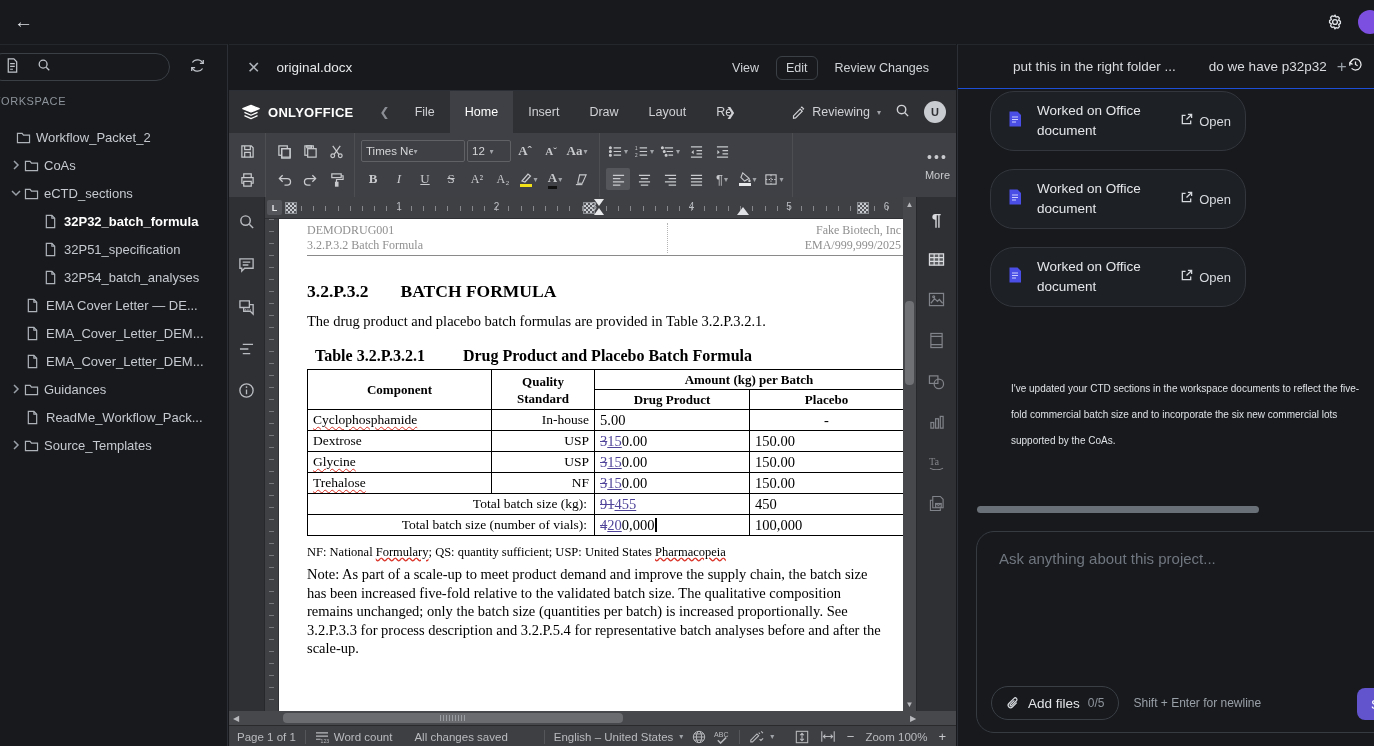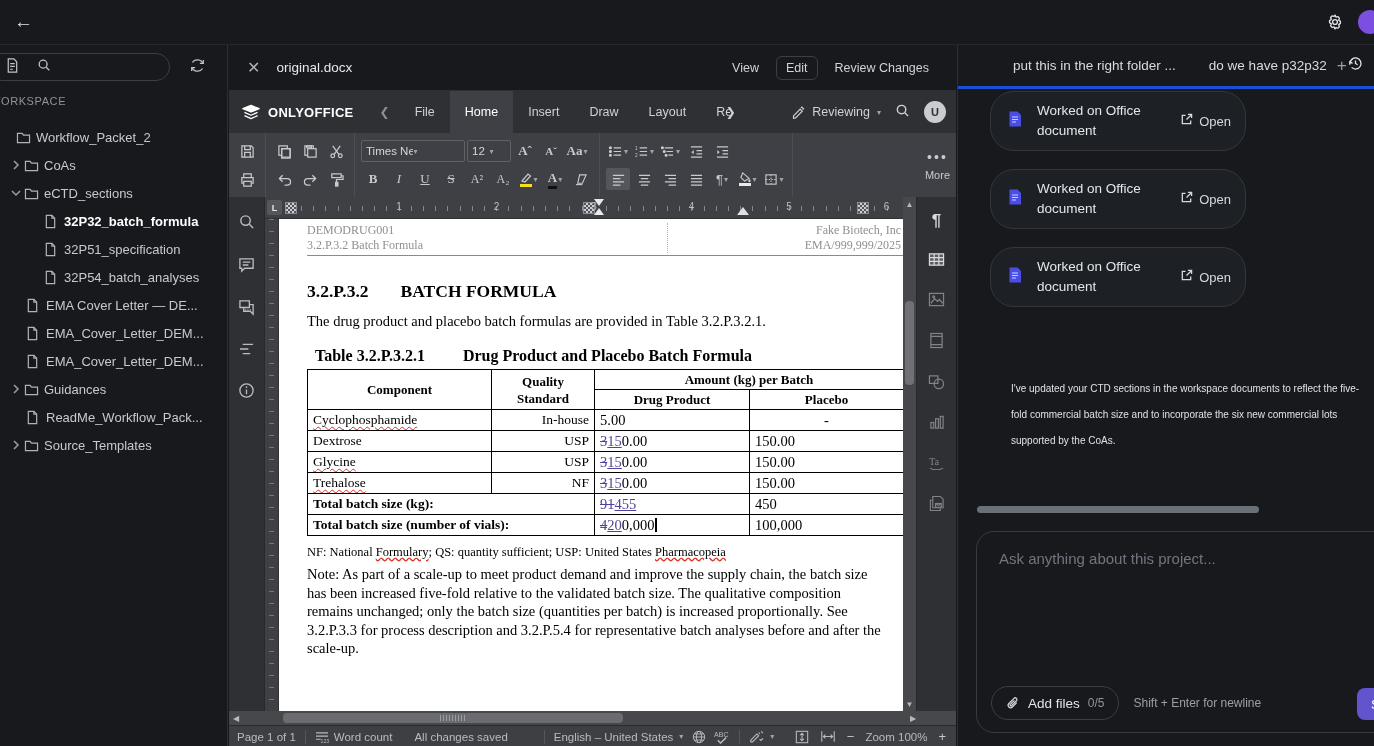--- a/index.html
+++ b/index.html
@@ -96,21 +96,21 @@
   #doc-heading { position:absolute; left:28px; top:62px; font-weight:bold; font-size:17.5px; white-space:nowrap; }
   #doc-heading .hnum { margin-right:32px; }
   #doc-intro { position:absolute; left:28px; top:94px; font-size:14.5px; }
   #doc-caption { position:absolute; left:36px; top:128px; font-weight:bold; font-size:16px; }
   #doc-caption .cnum { margin-right:38px; }
   #doc-table { position:absolute; left:28px; top:150px; border-collapse:collapse; table-layout:fixed; width:596px; font-size:13.5px; }
   #doc-table td { border:1px solid #000; padding:1px 5px; line-height:18px; vertical-align:middle; overflow:hidden; white-space:nowrap; }
   #doc-table td.hc { font-weight:bold; text-align:center; font-size:13px; line-height:17px; white-space:normal; }
   #doc-table td.qty { text-align:right; }
   #doc-table td.ctr { text-align:center; }
-  #doc-table td.tlabel { font-weight:bold; text-align:left; padding-right:7px; }
+  #doc-table td.tlabel { font-weight:normal; text-align:right; padding-right:7px; }
   .del { color:#4f4499; text-decoration:line-through; }
   .ins { color:#4f4499; text-decoration:underline; }
   .sp { text-decoration-line:underline; text-decoration-style:wavy; text-decoration-color:#d93025; text-decoration-thickness:1px; text-underline-offset:2px; }
   .sp2 { text-decoration-line:underline; text-decoration-style:wavy; text-decoration-color:#d93025; }
   .caret { display:inline-block; width:2px; height:14px; background:#000; vertical-align:-2px; margin-left:1px; }
   #doc-footnote { position:absolute; left:28px; top:326px; font-size:12.5px; white-space:nowrap; }
   #doc-note { position:absolute; left:28px; top:346px; width:578px; font-size:14.5px; line-height:18.5px; }
 
   
   #vscroll .arr { position:absolute; left:0; width:13px; height:14px; background:#47484c; color:#b7b9bd; font-size:8px; display:flex; align-items:center; justify-content:center; }
@@ -125,21 +125,21 @@
 
   
   #statusbar { position:absolute; left:0; top:680px; width:727px; height:22px; background:#3e3f43; border-top:1px solid #2a2a2c; display:flex; align-items:center; color:#b9bbbe; font-size:11.5px; }
   #statusbar .sdiv { width:1px; height:14px; background:#55565a; margin:0 9px; }
   #statusbar .sitem { display:flex; align-items:center; gap:5px; cursor:pointer; white-space:nowrap; }
   #statusbar svg { display:block; }
   #sb-zoom-group { margin-left:auto; display:flex; align-items:center; gap:11px; margin-right:10px; }
   .zbtn { font-size:13px; color:#c6c8cb; cursor:pointer; }
 
   
-  #chat-header { position:absolute; left:0; top:0; width:417px; height:44px; border-bottom:3px solid #1d4ed8; display:flex; align-items:center; }
+  #chat-header { position:absolute; left:0; top:0; width:417px; height:44px; border-bottom:1px solid #1d4ed8; display:flex; align-items:center; }
   .chat-tab { color:#d9dbdf; font-size:13.5px; white-space:nowrap; cursor:pointer; }
   #chat-tab-1 { margin-left:55px; }
   #chat-tab-2 { margin-left:33px; }
   #chat-plus { margin-left:10px; color:#9aa0a8; font-size:17px; cursor:pointer; }
   #chat-history { margin-left:auto; margin-right:12px; color:#e6e8ea; cursor:pointer; }
   .card { position:absolute; left:32px; width:256px; height:60px; border:1px solid #33373d; background:#1d2025; border-radius:24px; display:flex; align-items:center; padding:0 14px 0 16px; cursor:pointer; }
   .card .ctitle { width:125px; color:#e4e6e9; font-size:13.5px; line-height:20px; margin-left:14px; }
   .card .copen { margin-left:auto; display:flex; align-items:center; gap:6px; color:#d6d9dd; font-size:13px; }
   #chat-message { position:absolute; left:53px; top:331px; width:352px; color:#dfe2e6; font-size:10px; line-height:26px; }
   #chat-divider { position:absolute; left:19px; top:461px; width:282px; height:7px; border-radius:4px; background:#6a7077; }

